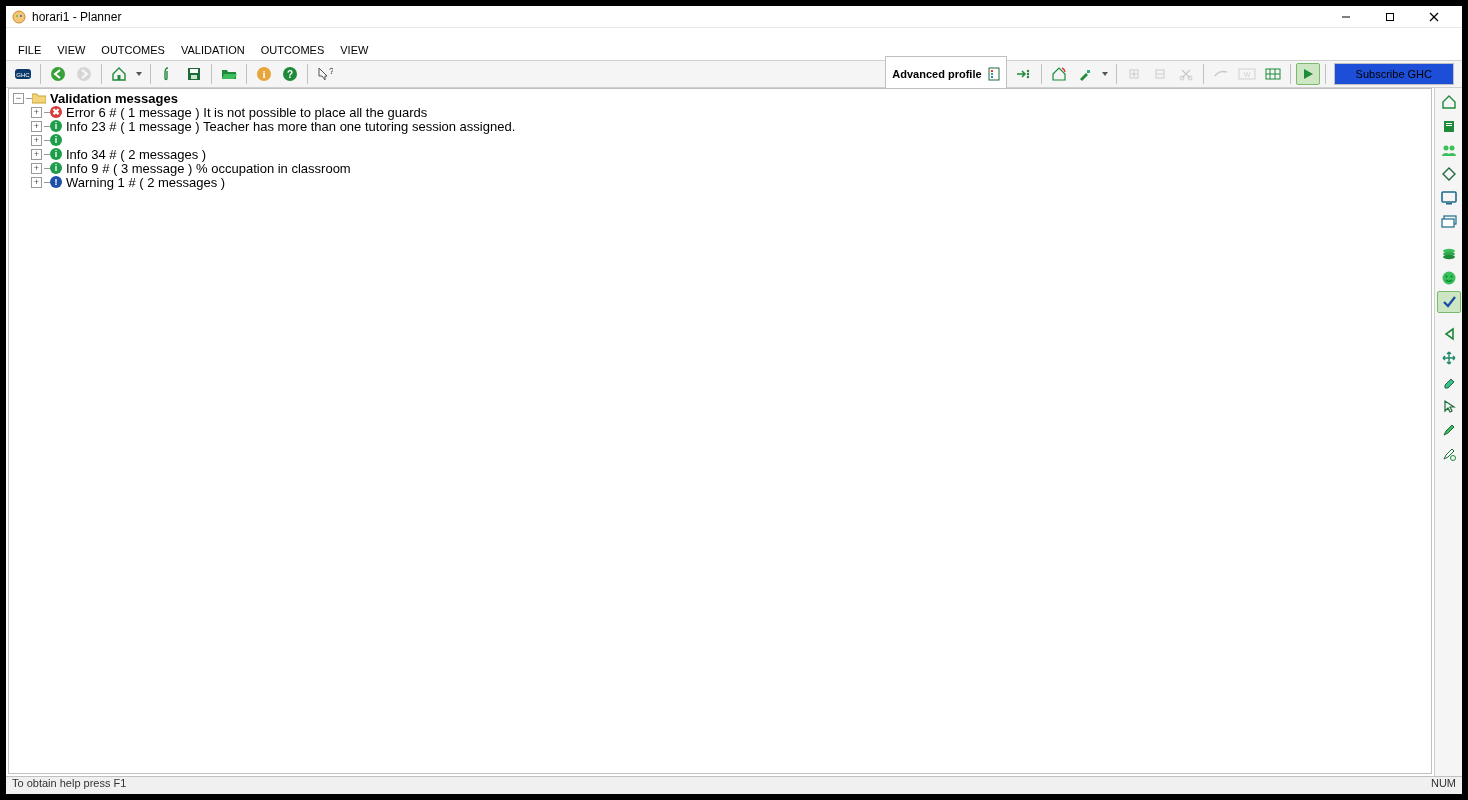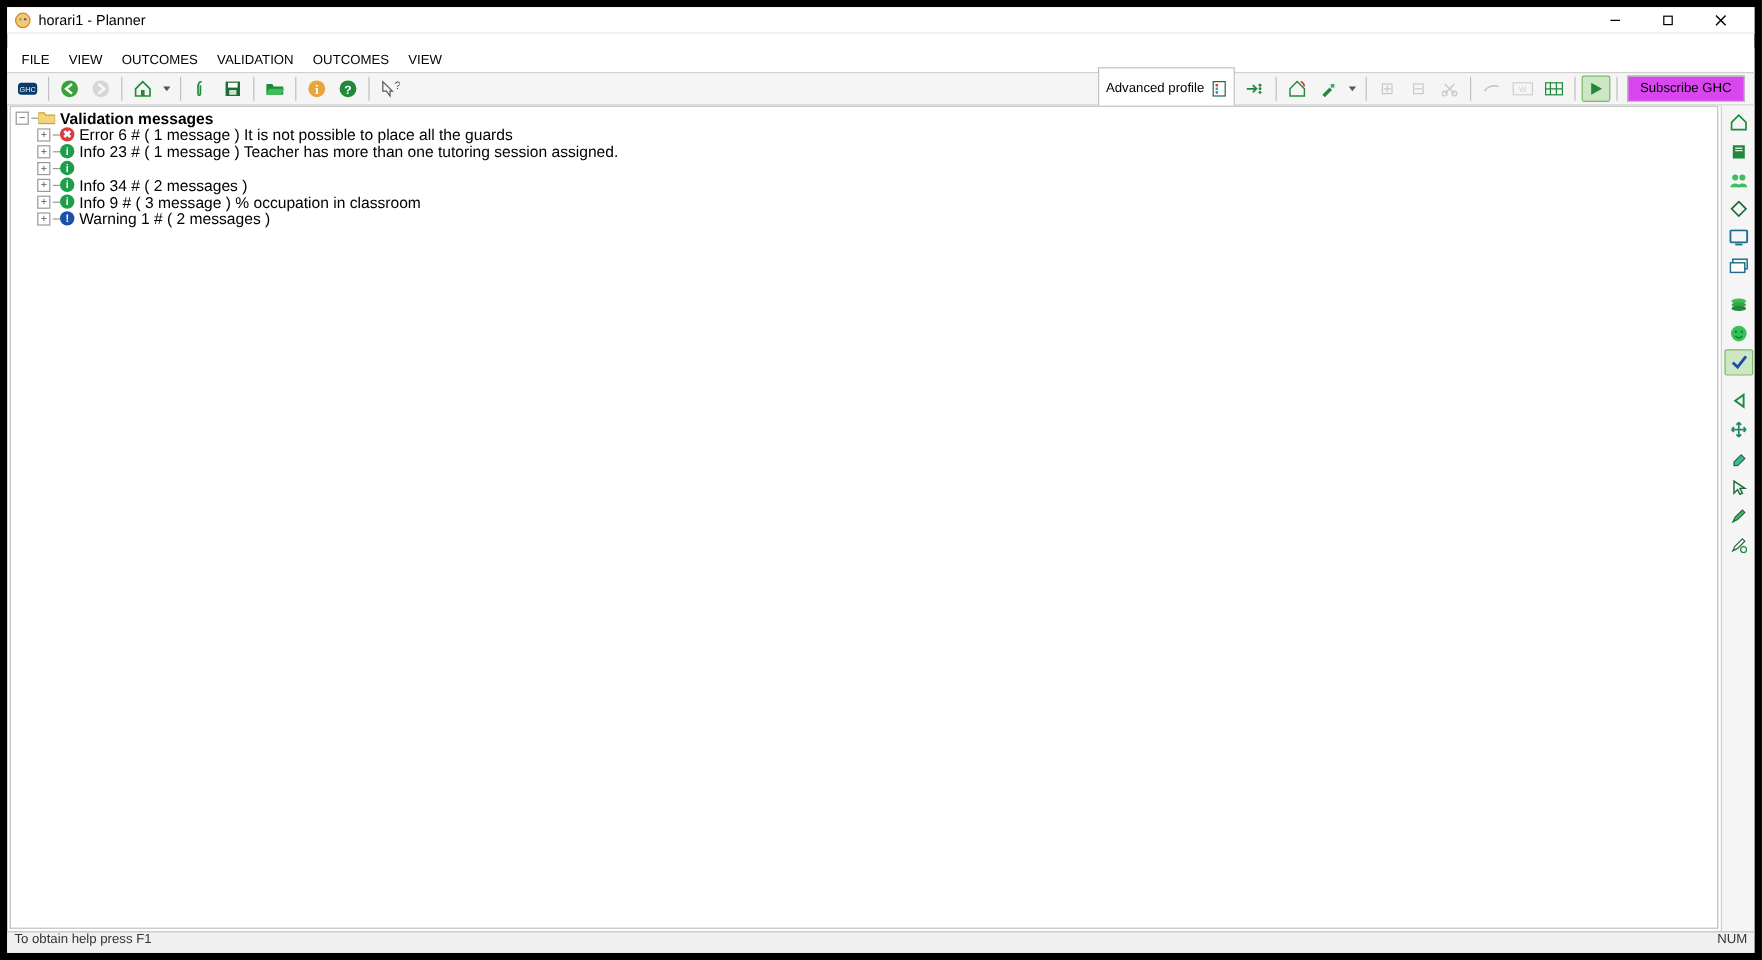--- a/index.html
+++ b/index.html
@@ -1,35 +1,35 @@
 <!DOCTYPE html>
 <html><head>
 <meta charset="utf-8">
 <style>
 * { box-sizing: border-box; margin: 0; padding: 0; }
 html, body { width: 100%; height: 100%; font-family: "Segoe UI", Tahoma, sans-serif; font-size: 11px; background: #000; overflow: hidden; }
-.outer { position: absolute; inset: 0; background: #000; }
+.outer { position: absolute; inset: 0; background: #000; border-radius: 27px; }
 .window { position: absolute; top: 6px; left: 6px; right: 6px; bottom: 6px; background: #fff; display: flex; flex-direction: column; }
 .titlebar { height: 22px; display: flex; align-items: center; padding: 0 6px; background: #fff; border-bottom: 1px solid #e8e8e8; }
 .titlebar .app-icon { width: 14px; height: 14px; margin-right: 6px; }
 .titlebar .title { flex: 0 0 auto; color: #000; font-size: 12px; }
 .titlebar .spacer { flex: 1; }
 .winbtn { width: 44px; height: 22px; display: flex; align-items: center; justify-content: center; color: #000; }
 
 .menubar { height: 20px; display: flex; align-items: center; padding: 0 4px; background: #fff; margin-top: 12px; }
 .menubar .menu-item { padding: 2px 8px; font-size: 11px; color: #000; cursor: default; }
 
 .toolbar { height: 28px; display: flex; align-items: center; background: #f5f5f5; border-top: 1px solid #d0d0d0; border-bottom: 1px solid #d0d0d0; padding: 0 4px; }
 .toolbar .btn { width: 24px; height: 22px; display: flex; align-items: center; justify-content: center; margin: 0 1px; border: 1px solid transparent; border-radius: 2px; }
 .toolbar .btn.disabled { opacity: 0.4; }
 .toolbar .sep { width: 1px; height: 20px; background: #c0c0c0; margin: 0 4px; }
 .toolbar .spacer { flex: 1; }
-.toolbar .drop { display: flex; align-items: center; height: 36px; padding: 0 6px; border: 1px solid #c0c0c0; background: #fff; margin-right: 4px; font-size: 11px; }
+.toolbar .drop { display: flex; align-items: center; height: 36px; padding: 0 6px; border: 1px solid #c0c0c0; background: #fff; margin-right: 4px; font-size: 11px; font-weight: bold; }
 .toolbar .btn.active { background: #cde6c4; border-color: #7cba6b; }
-.toolbar .txtbtn { height: 22px; padding: 0 10px; display: flex; align-items: center; border: 1px solid #c0c0c0; background: #d946ef; margin: 0 4px; font-size: 11px; }
+.toolbar .txtbtn { height: 22px; padding: 0 21px; display: flex; align-items: center; border: 1px solid #c0c0c0; background: #1d4ed8; margin: 0 4px; font-size: 11px; }
 
 .content { flex: 1; display: flex; min-height: 0; }
 .tree-area { flex: 1; border: 1px solid #c0c0c0; margin: 0 2px 2px 2px; background: #fff; overflow: auto; padding: 2px 0; }
 .right-tools { width: 28px; background: #f5f5f5; border-left: 1px solid #d0d0d0; display: flex; flex-direction: column; align-items: center; padding-top: 2px; }
 .right-tools .rbtn { width: 24px; height: 22px; display: flex; align-items: center; justify-content: center; margin: 1px 0; border: 1px solid transparent; border-radius: 2px; }
 .right-tools .rbtn.active { background: #cde6c4; border-color: #7cba6b; }
 
 .tree-row { display: flex; align-items: center; height: 14px; padding: 0 4px; white-space: nowrap; }
 .tree-row .exp { width: 11px; height: 11px; border: 1px solid #999; display: flex; align-items: center; justify-content: center; font-size: 9px; line-height: 1; color: #555; margin-right: 2px; cursor: pointer; }
 .tree-row .exp-conn { width: 6px; height: 1px; background: #999; margin-right: 0; }

